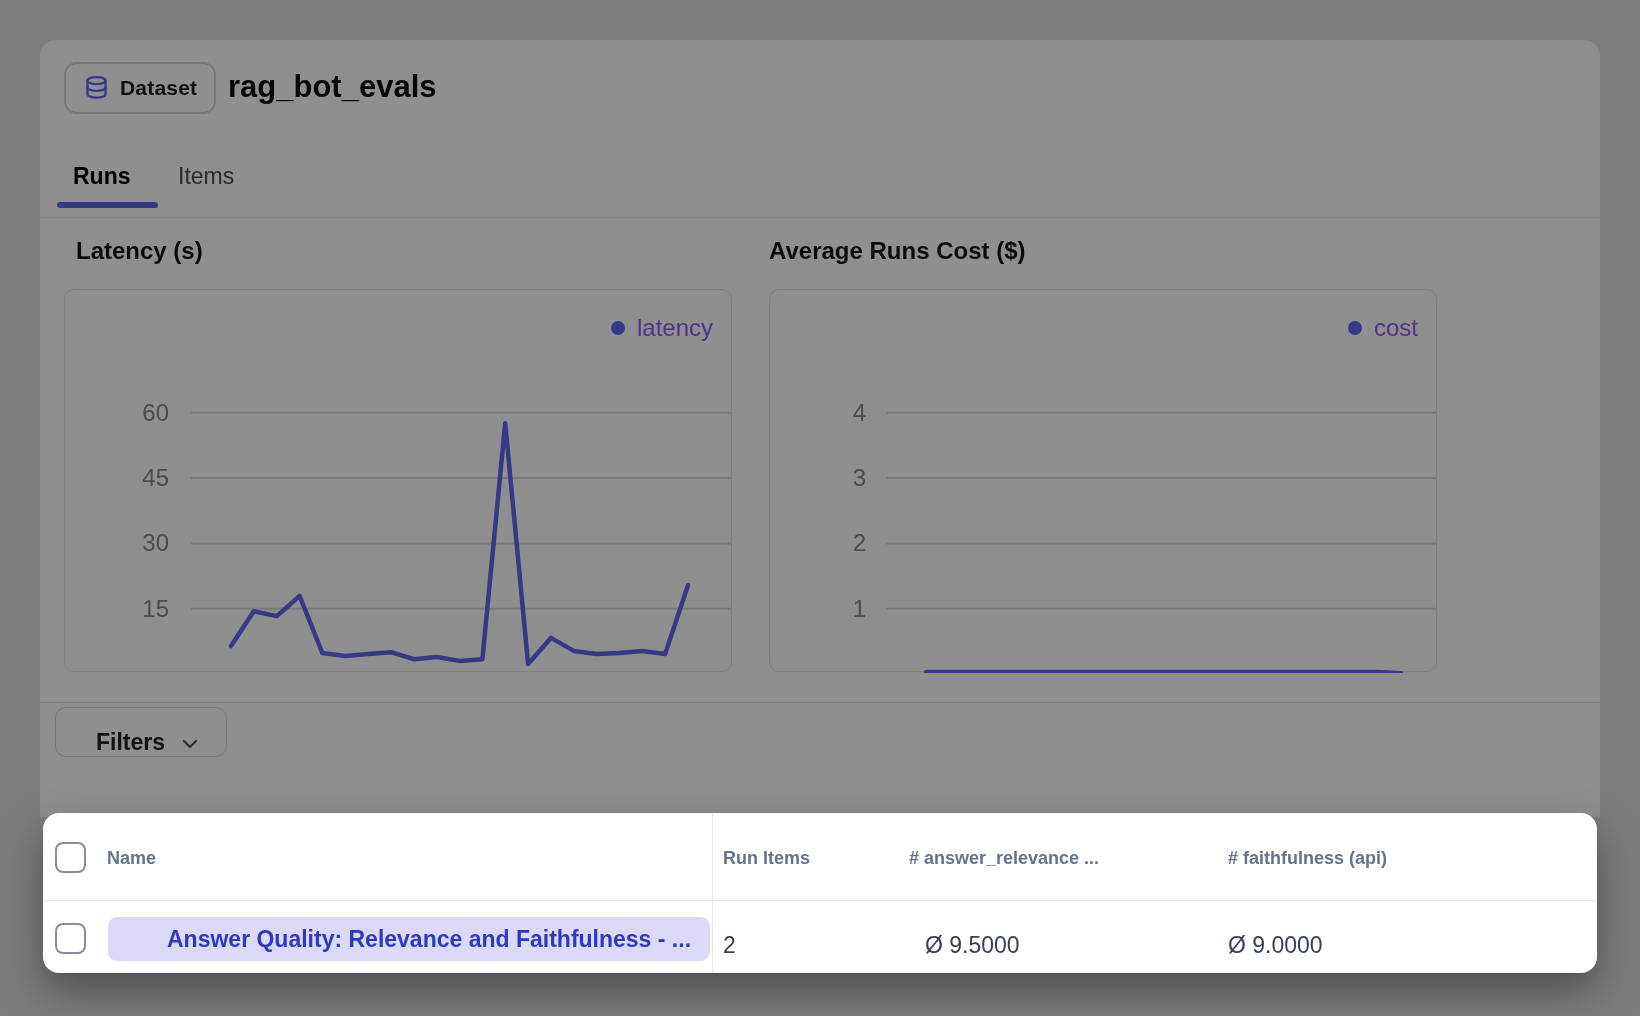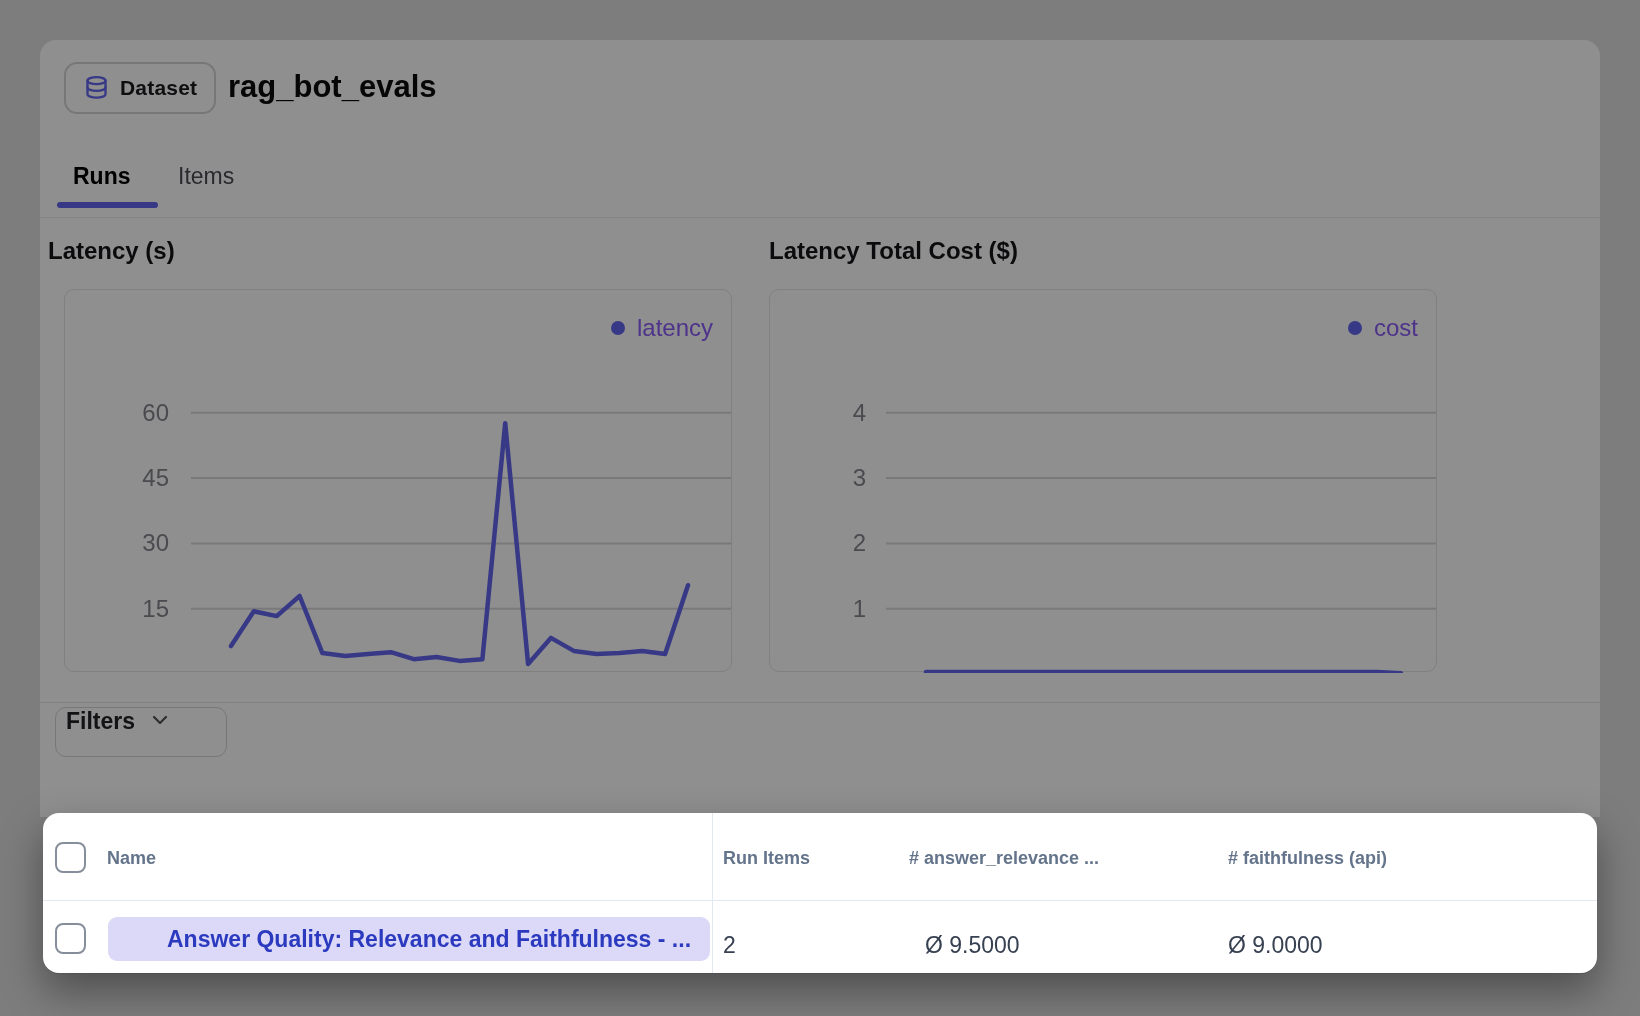--- a/index.html
+++ b/index.html
@@ -17,35 +17,35 @@
   .page-title{position:absolute;left:188px;top:27px;font-size:31px;font-weight:700;color:#0b0b0d;margin:0;line-height:40px;}
 
   .tabs{position:absolute;left:0;top:0;width:100%;height:0;}
   .tab-label{position:absolute;font-size:23px;line-height:26px;}
   .tab-runs{left:33px;top:123px;font-weight:700;color:#000000;}
   .tab-items{left:138px;top:123px;font-weight:400;color:#4b4b53;}
   .tab-underline{position:absolute;left:17px;top:162px;width:101px;height:6px;border-radius:3px;background:var(--accent,#6366f1);}
   .tabbar-line{position:absolute;left:0;top:177px;width:100%;height:1px;background:#ececef;}
 
   .chart-title{position:absolute;top:197px;font-size:24px;font-weight:700;color:#151518;}
-  .ct-1{left:8px;} .ct-2{left:729px;}
+  .ct-1{left:36px;} .ct-2{left:729px;}
 
   .chart-card{position:absolute;top:249px;width:668px;height:383px;border:1px solid #e4e4e7;
               border-radius:10px;box-sizing:border-box;}
   .cc-1{left:24px;} .cc-2{left:729px;}
   .chart-card svg{position:absolute;left:0;top:0;}
   .legend{position:absolute;top:24px;right:18px;display:flex;align-items:center;gap:12px;}
   .legend-dot{width:14px;height:14px;border-radius:50%;background:var(--accent,#6366f1);}
   .legend-label{font-size:24px;color:#8b5cf6;}
 
   .section-divider{position:absolute;left:0;top:662px;width:100%;height:1px;background:#e4e4e7;}
 
   .filters-btn{position:absolute;left:15px;top:667px;width:172px;height:50px;border:1px solid #d4d4d8;
-               border-radius:11px;background:#fff;display:flex;align-items:flex-start;gap:13px;
-               padding:0 0 0 10px;box-sizing:border-box;cursor:pointer;font-family:inherit;}
+               border-radius:11px;background:#fff;display:flex;align-items:flex-end;gap:13px;
+               padding:0 0 0 40px;box-sizing:border-box;cursor:pointer;font-family:inherit;}
   .filters-label{font-size:23px;font-weight:700;color:#232327;}
   .chev{display:flex;color:#52525b;}
 
   
   .overlay{position:absolute;inset:0;background:rgba(0,0,0,0.44);z-index:10;}
 
   
   .panel{position:absolute;left:43px;top:813px;width:1554px;height:160px;background:#ffffff;
          border-radius:16px;z-index:30;box-shadow:0 1px 0 rgba(0,0,0,.06),0 18px 42px rgba(0,0,0,.38);}
   .col-divider{position:absolute;left:669px;top:0;bottom:0;width:1px;background:#e2e8f0;}
@@ -82,21 +82,21 @@
     <h1 class="page-title">rag_bot_evals</h1>
 
     <div class="tabs">
       <span class="tab-label tab-runs">Runs</span>
       <span class="tab-label tab-items">Items</span>
       <div class="tab-underline"></div>
       <div class="tabbar-line"></div>
     </div>
 
     <div class="chart-title ct-1">Latency (s)</div>
-    <div class="chart-title ct-2">Latency Total Cost ($)</div>
+    <div class="chart-title ct-2">Average Runs Cost ($)</div>
 
     <div class="chart-card cc-1">
       <svg width="668" height="383" viewBox="0 0 668 383">
           <line x1="126" y1="318.7" x2="666" y2="318.7" stroke="#d8d8dd" stroke-width="2"></line>
           <text x="104" y="326.7" text-anchor="end" font-size="24" fill="#85868d">15</text>
           <line x1="126" y1="253.4" x2="666" y2="253.4" stroke="#d8d8dd" stroke-width="2"></line>
           <text x="104" y="261.4" text-anchor="end" font-size="24" fill="#85868d">30</text>
           <line x1="126" y1="188.0" x2="666" y2="188.0" stroke="#d8d8dd" stroke-width="2"></line>
           <text x="104" y="196.0" text-anchor="end" font-size="24" fill="#85868d">45</text>
           <line x1="126" y1="122.7" x2="666" y2="122.7" stroke="#d8d8dd" stroke-width="2"></line>

